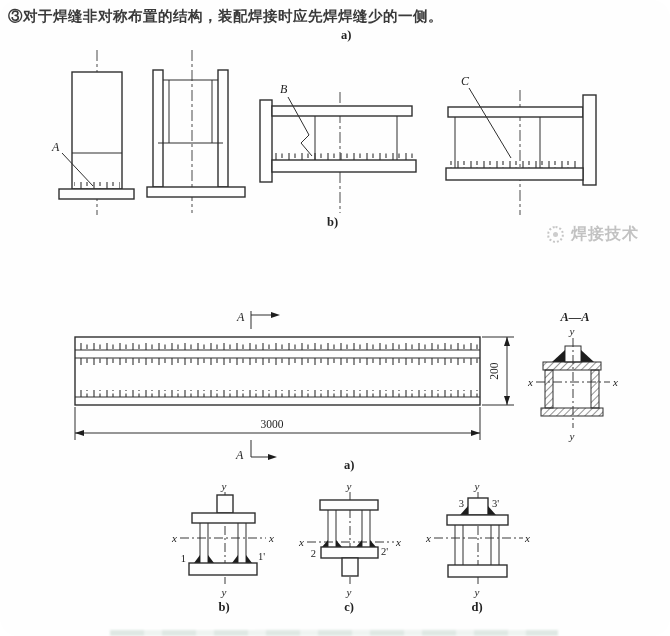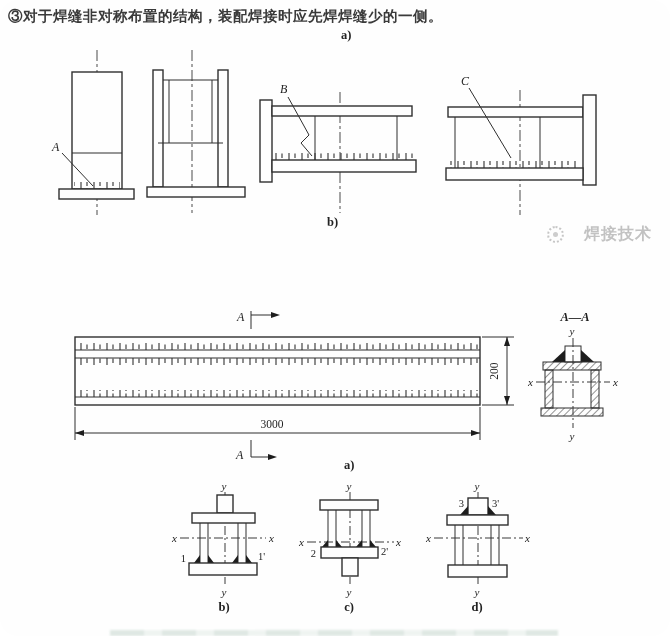--- a/index.html
+++ b/index.html
@@ -31,21 +31,21 @@
   .blk{fill:#1d1d1d;stroke:none;}
   text{fill:#222;}
   .lblAB{font:italic 12px "Liberation Serif",serif;}
   .lblaxis{font:italic 11px "Liberation Serif",serif;}
   .lblsub{font:bold 12.5px "Liberation Serif",serif;}
   .lbldim{font:11.5px "Liberation Serif",serif;}
   .lblnum{font:10.5px "Liberation Serif",serif;}
   .lblAA{font:italic bold 12.5px "Liberation Serif",serif;}
   .watermark{
     position:absolute;left:547px;top:224px;
-    display:flex;align-items:center;gap:20px;
+    display:flex;align-items:center;gap:7px;
     color:#c2c2c2;font-size:16px;font-weight:700;
     letter-spacing:1px;user-select:none;
   }
   .wm-logo{
     width:17px;height:17px;border-radius:50%;
     border:2px dotted #c6c6c6;box-sizing:border-box;
     position:relative;
   }
   .wm-logo::after{
     content:"";position:absolute;left:4px;top:4px;width:5px;height:5px;

